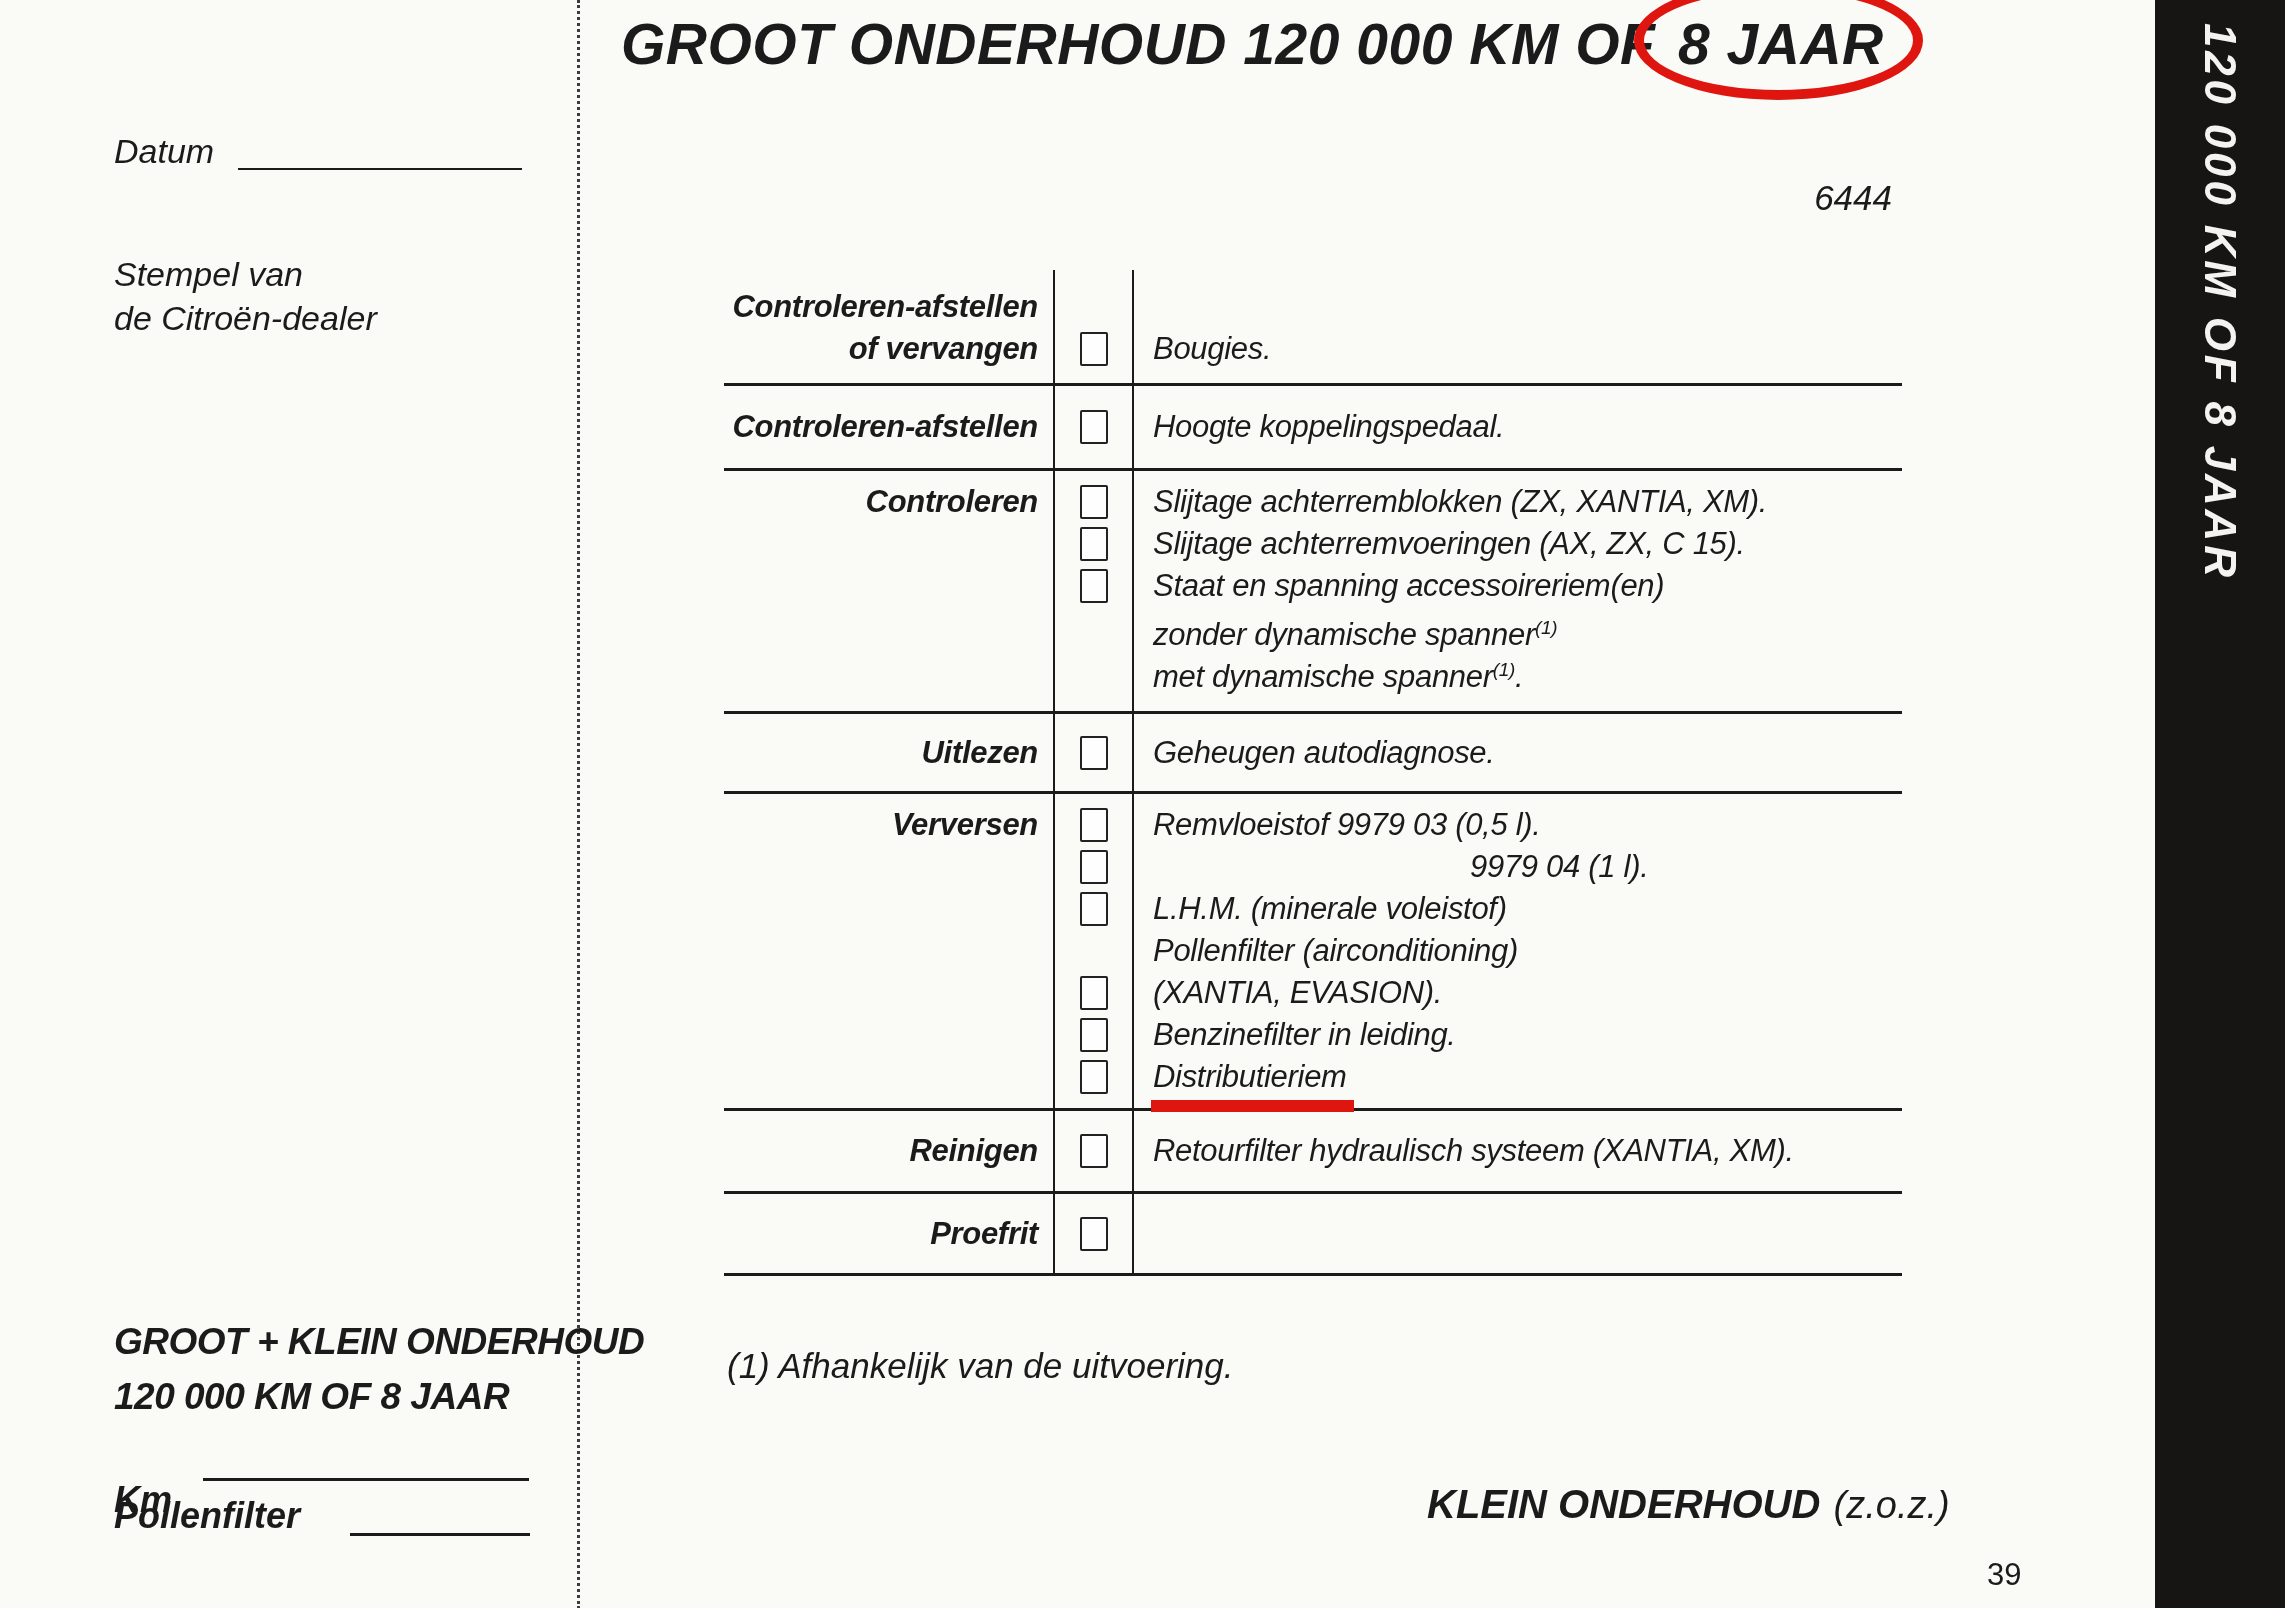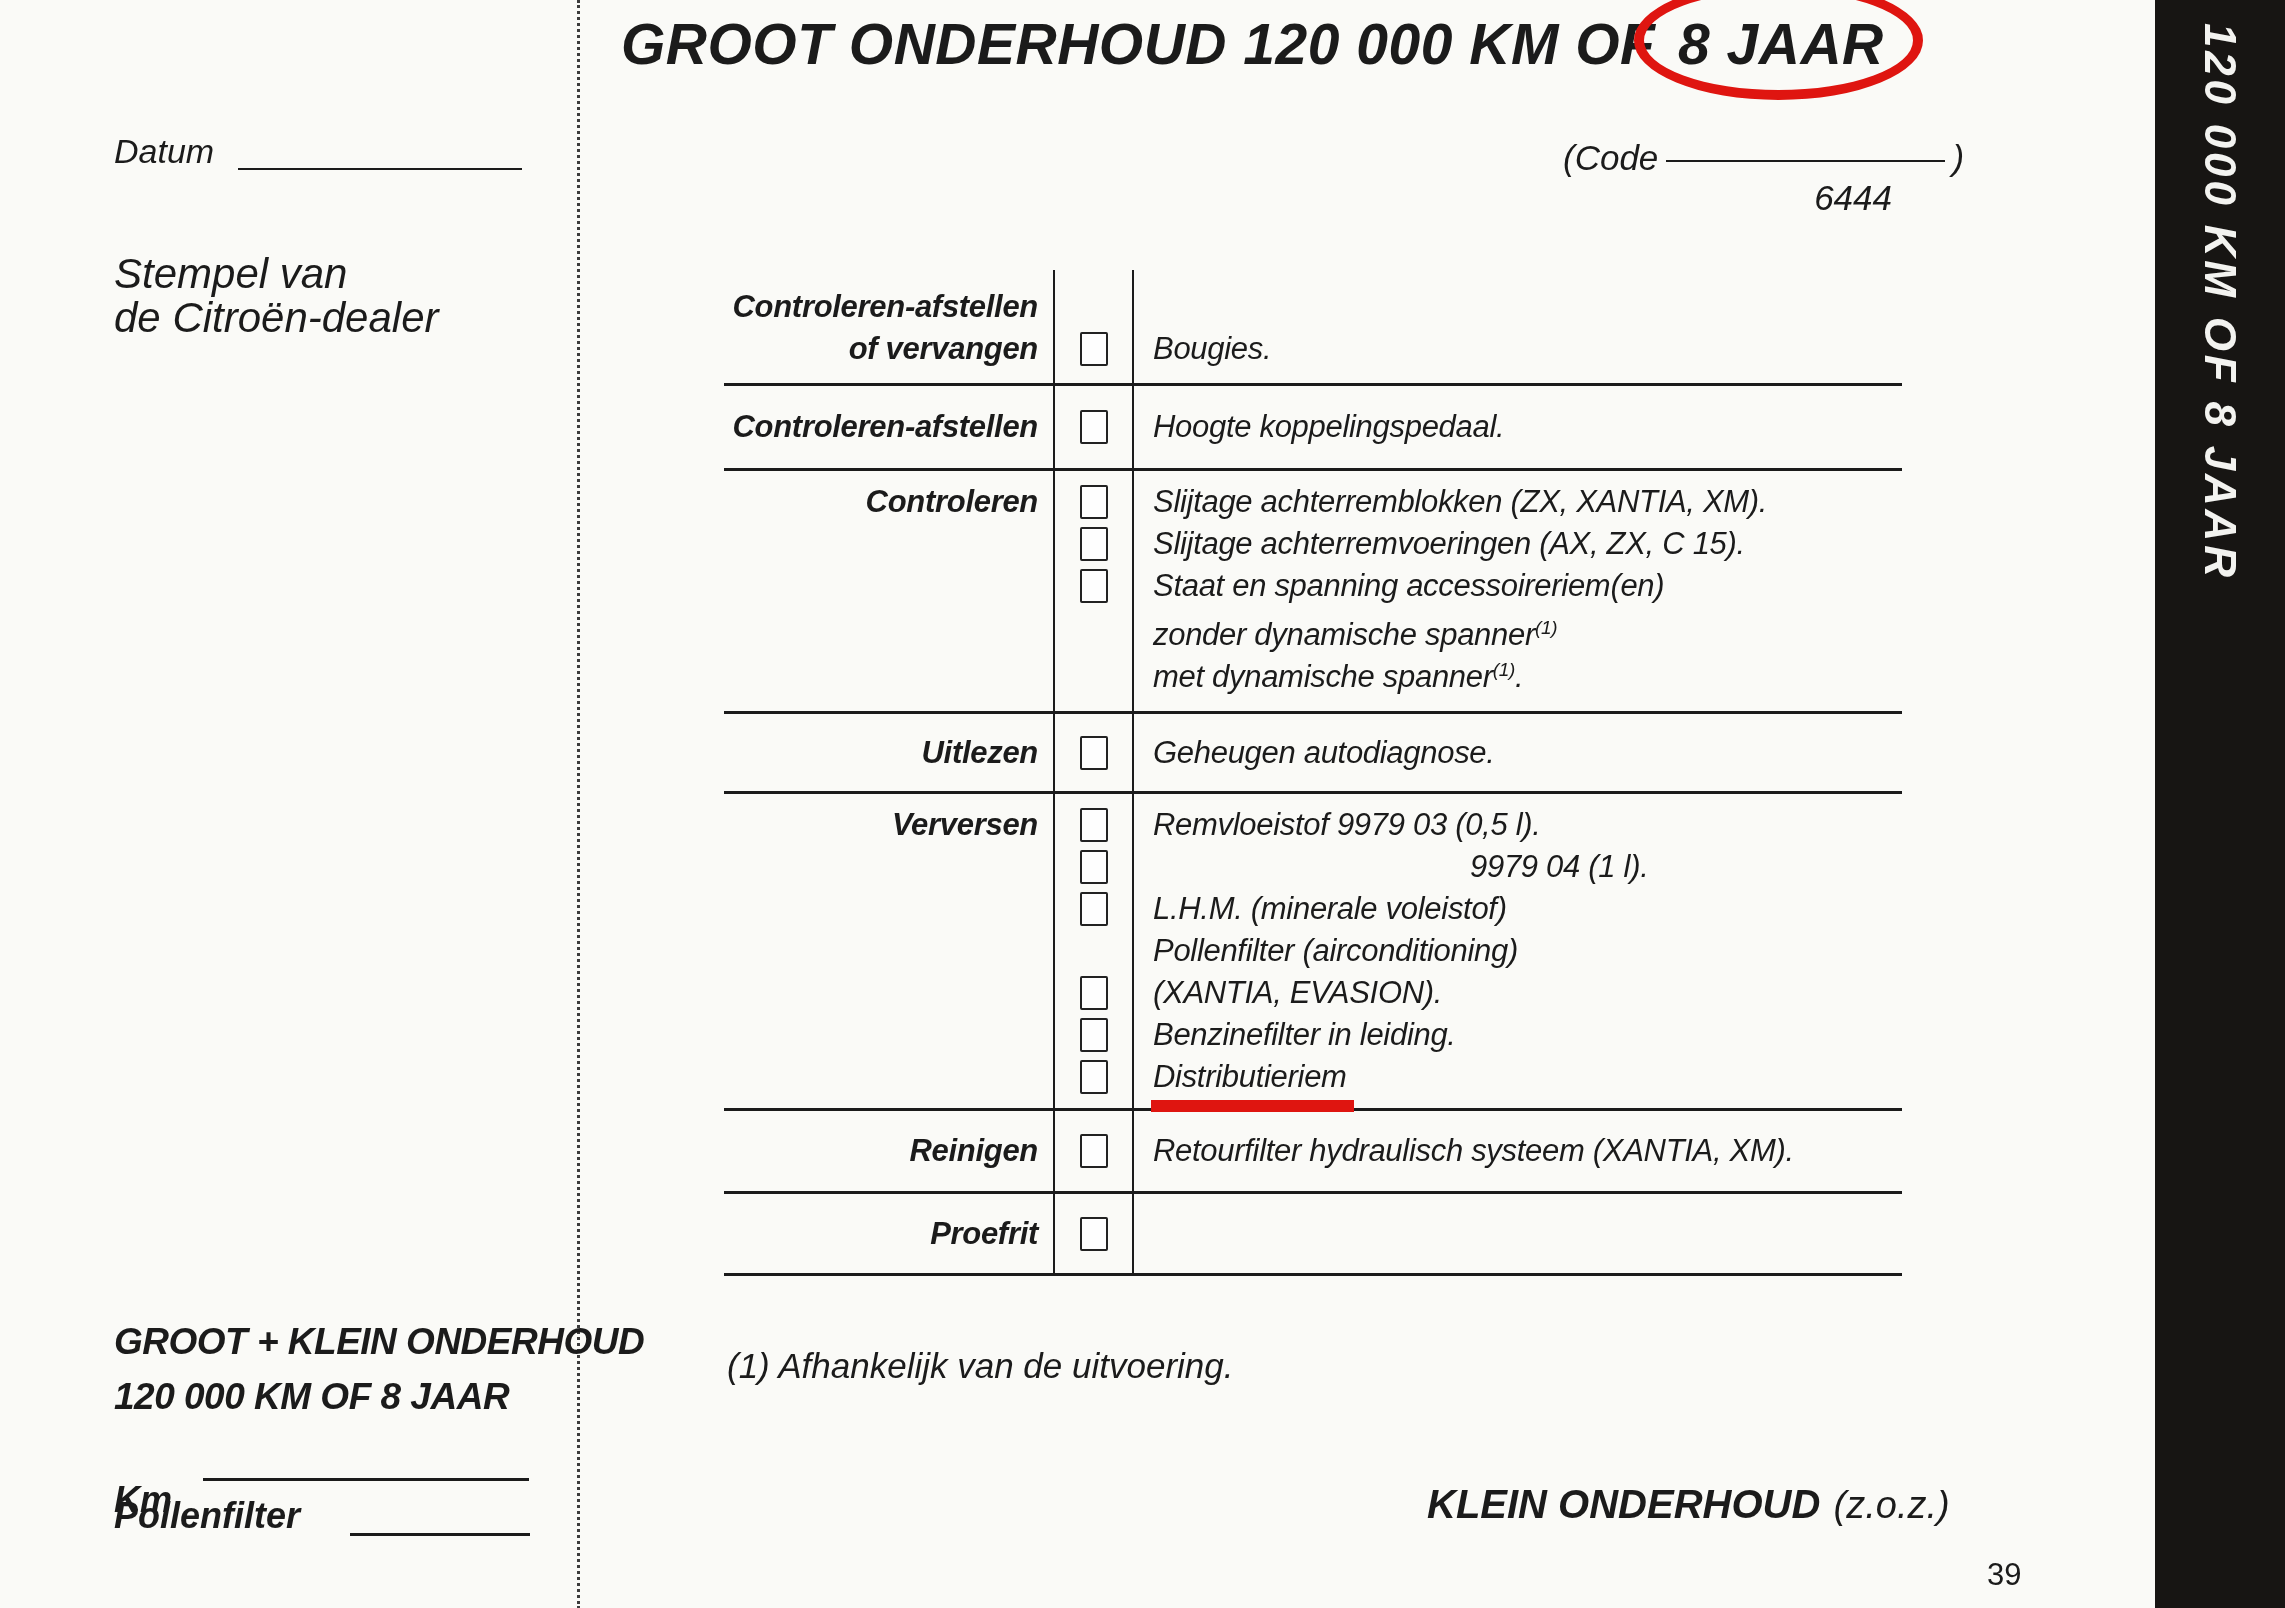--- a/index.html
+++ b/index.html
@@ -48,21 +48,21 @@
   
   .code-row{position:absolute;left:1563px;top:138px;font-style:italic;font-size:35px;white-space:nowrap;}
   .code-line{
     display:inline-block;width:279px;border-bottom:2.8px solid var(--ink);
     margin:0 7.6px;position:relative;top:-7.6px;
   }
   .code-value{position:absolute;left:1760px;top:178px;width:132px;text-align:right;font-style:italic;font-size:35px;}
   
   .datum-label{position:absolute;left:114px;top:132px;font-style:italic;font-size:34px;}
   .datum-line{position:absolute;left:238px;top:168px;width:284px;border-bottom:2.8px solid var(--ink);}
-  .stempel{position:absolute;left:114px;top:252px;font-style:italic;font-size:42px;line-height:44px;}
+  .stempel{position:absolute;left:114px;top:252px;font-style:italic;font-size:34px;line-height:44px;}
   .summary{position:absolute;left:114px;top:1314px;font-weight:bold;font-style:italic;font-size:37px;line-height:55px;letter-spacing:-0.5px;}
   .km-label{position:absolute;left:114px;top:1442px;font-weight:bold;font-style:italic;font-size:36px;margin-top:37px;}
   .km-line{position:absolute;left:203px;top:1478px;width:326px;border-bottom:3.8px solid var(--ink);}
   .werk-label{position:absolute;left:114px;top:1495px;font-weight:bold;font-style:italic;font-size:36px;}
   .werk-line{position:absolute;left:350px;top:1533px;width:180px;border-bottom:3.8px solid var(--ink);}
   
   .table{position:absolute;left:724px;top:270px;width:1178px;}
   .t-row{
     display:flex;border-bottom:3.8px solid var(--ink);box-sizing:border-box;
     font-style:italic;font-size:31px;letter-spacing:-0.3px;
@@ -105,23 +105,20 @@
   <div class="dotted-divider"></div>
 
   <div class="sidebar">
     <div class="sidebar-text">120 000 KM OF 8 JAAR</div>
   </div>
 
   <div class="title">
     <span>GROOT ONDERHOUD 120 000 KM OF</span><span class="circled"><span>8 JAAR</span></span>
   </div>
 
-  <div class="code-row">
-    <span>(Code</span><span class="code-line"></span><span>)</span>
-  </div>
   <div class="code-value">6444</div>
 
   <div class="datum-label">Datum</div>
   <div class="datum-line"></div>
 
   <div class="stempel">
     <div>Stempel van</div>
     <div>de Citroën-dealer</div>
   </div>
 

